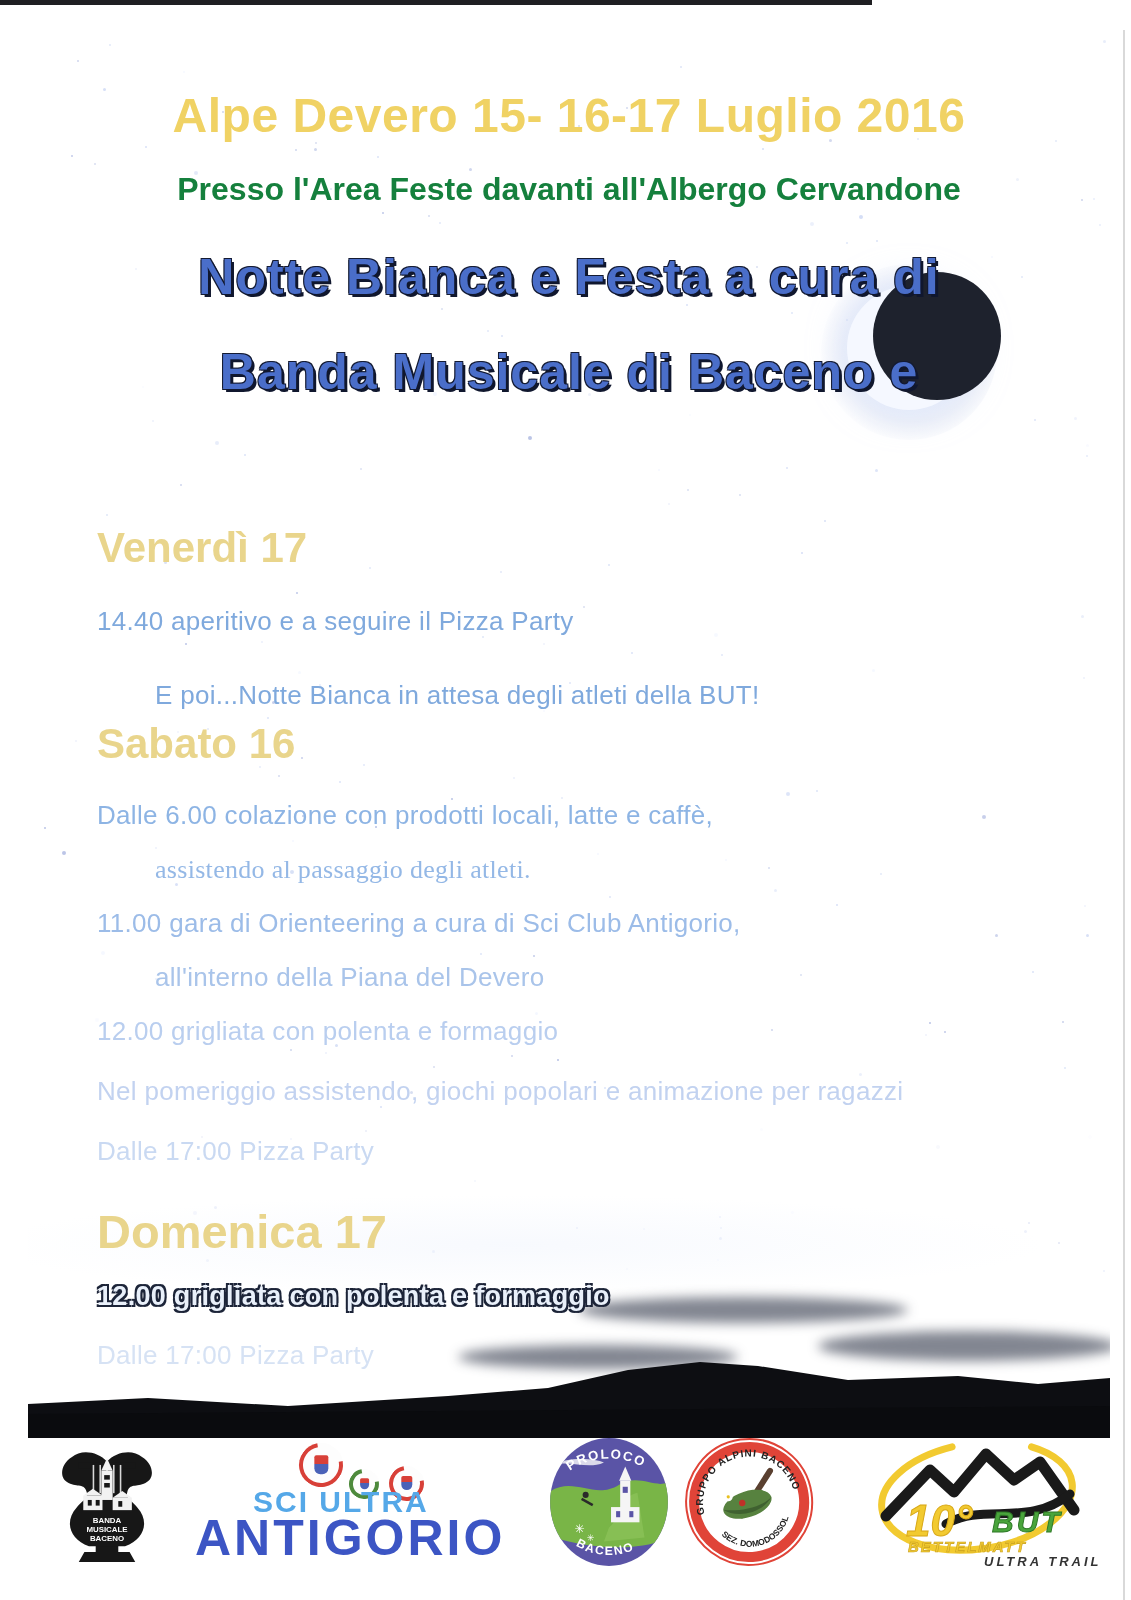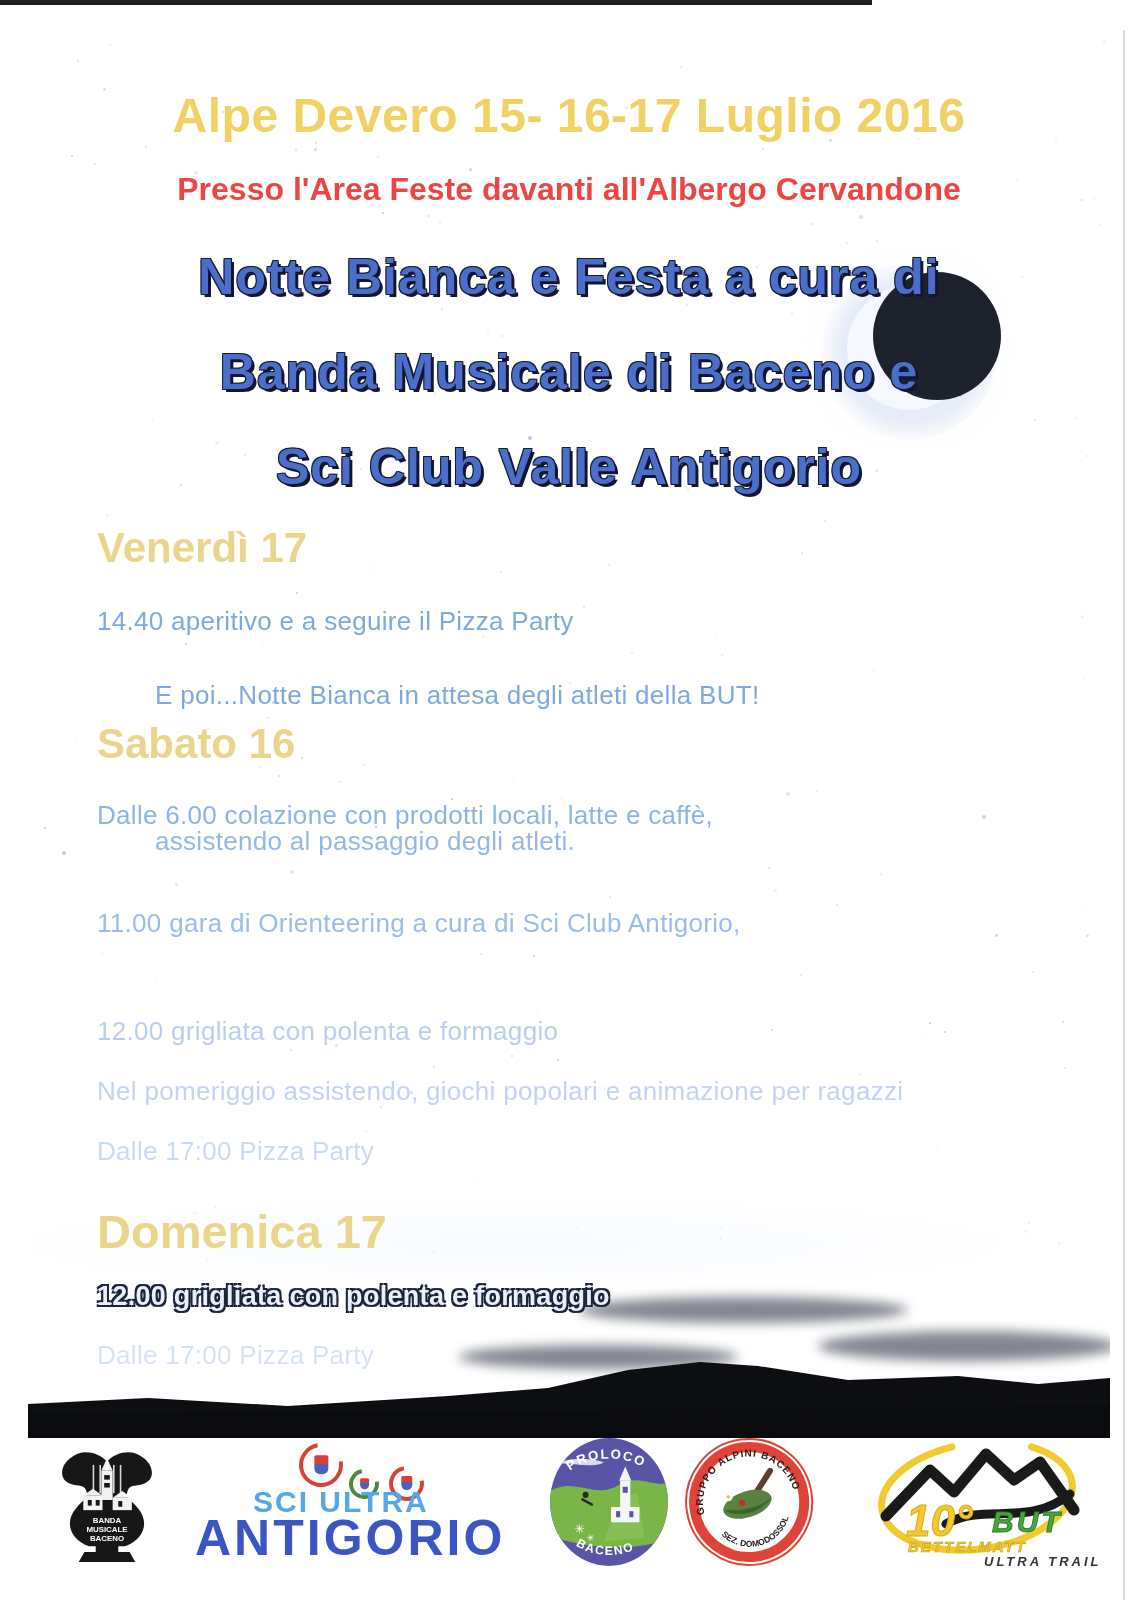--- a/index.html
+++ b/index.html
@@ -37,30 +37,30 @@
   .cloud-streaks i{position:absolute;display:block;background:#1c2336;border-radius:50%;opacity:.55;}
   .cs1{left:120px;top:10px;width:330px;height:26px;}
   .cs2{left:360px;top:44px;width:300px;height:30px;opacity:.65;}
   .cs3{left:0;top:58px;width:280px;height:24px;opacity:.5;}
   .mountains{position:absolute;left:0;top:1286px;width:1082px;height:120px;}
 
   
   .t{position:absolute;white-space:nowrap;}
   .center{left:0;width:1082px;text-align:center;}
   .title{top:56px;font-size:48px;font-weight:bold;color:#f0d264;letter-spacing:.5px;}
-  .subtitle{top:139px;font-size:32px;font-weight:bold;color:#ef4444;}
+  .subtitle{top:139px;font-size:32px;font-weight:bold;color:#15803d;}
   .headline{font-size:50px;font-weight:bold;color:#4a6ec9;letter-spacing:1px;
     text-shadow:3px 3px 0 #10172e,-1px -1px 0 #141b33,1px -1px 0 #141b33,-1px 1px 0 #141b33,1px 1px 0 #141b33;}
   .hl1{top:216px;} .hl2{top:311px;} .hl3{top:406px;}
   .day-heading{font-weight:bold;color:#e9d58c;font-size:42px;left:69px;}
   .hd-ven{top:492px;} .hd-sab{top:688px;} .hd-dom{top:1172px;font-size:47px;}
   .item{font-size:26px;color:#7fa9dd;letter-spacing:.3px;}
   .ind{left:127px;} .noind{left:69px;}
   .v1{top:574px;} .v2{top:648px;}
-  .s1{top:768px;color:#8db4e4;} .s2{top:794px;color:#94b8e6;}
+  .s1{top:768px;color:#8db4e4;} .s2{top:823px;color:#94b8e6;font-family:Liberation Serif, serif;}
   .s3{top:876px;color:#9cbce8;text-align:center;} .s4{top:930px;color:#a9c4ea;}
   .s5{top:984px;color:#b9ceef;} .s6{top:1044px;color:#c2d2f0;}
   .s7{top:1104px;color:#c9d9f2;}
   .d1{top:1249px;font-weight:bold;font-size:27px;color:#e9f0fa;
       text-shadow:-2px -2px 0 #1c2438,2px -2px 0 #1c2438,-2px 2px 0 #1c2438,2px 2px 0 #1c2438;}
   .d2{top:1308px;color:#d6e2f4;}
 
   
   .logo{position:absolute;}
   .logo-banda{left:48px;top:1448px;width:118px;height:122px;}
@@ -287,30 +287,30 @@
   <svg class="mountains" viewBox="0 0 1082 120" preserveAspectRatio="none">
     <path d="M0,86 L120,80 L260,88 L420,78 L520,70 L600,52 L672,44 L730,48 L820,62 L930,58 L1010,66 L1082,60 L1082,120 L0,120 Z" fill="#0d0e12"></path>
     <path d="M0,96 L1082,88 L1082,120 L0,120 Z" fill="#0a0b0e"></path>
   </svg>
 
   <div class="t center title">Alpe Devero 15- 16-17 Luglio 2016</div>
   <div class="t center subtitle">Presso l'Area Feste davanti all'Albergo Cervandone</div>
 
   <div class="t center headline hl2">Banda Musicale di Baceno e</div>
   <div class="t center headline hl1">Notte Bianca e Festa a cura di</div>
-  <div class="t center headline hl3">Sci Club Valle Antigorio</div>
 
   <div class="t day-heading hd-ven">Venerdì 17</div>
   <div class="t item noind v1">14.40 aperitivo e a seguire il Pizza Party</div>
   <div class="t item ind v2">E poi...Notte Bianca in attesa degli atleti della BUT!</div>
 
   <div class="t day-heading hd-sab">Sabato 16</div>
   <div class="t item noind s1">Dalle 6.00 colazione con prodotti locali, latte e caffè,</div>
   <div class="t item ind s2">assistendo al passaggio degli atleti.</div>
   <div class="t item noind s3">11.00 gara di Orienteering a cura di Sci Club Antigorio,</div>
+  <div class="t item ind s4">all'interno della Piana del Devero</div>
   <div class="t item noind s5">12.00 grigliata con polenta e formaggio</div>
   <div class="t item noind s6">Nel pomeriggio assistendo, giochi popolari e animazione per ragazzi</div>
   <div class="t item noind s7">Dalle 17:00 Pizza Party</div>
 
   <div class="t day-heading hd-dom">Domenica 17</div>
   <div class="t item noind d1">12.00 grigliata con polenta e formaggio</div>
   <div class="t item noind d2">Dalle 17:00 Pizza Party</div>
 </div>
 
 <div class="logo logo-banda">

